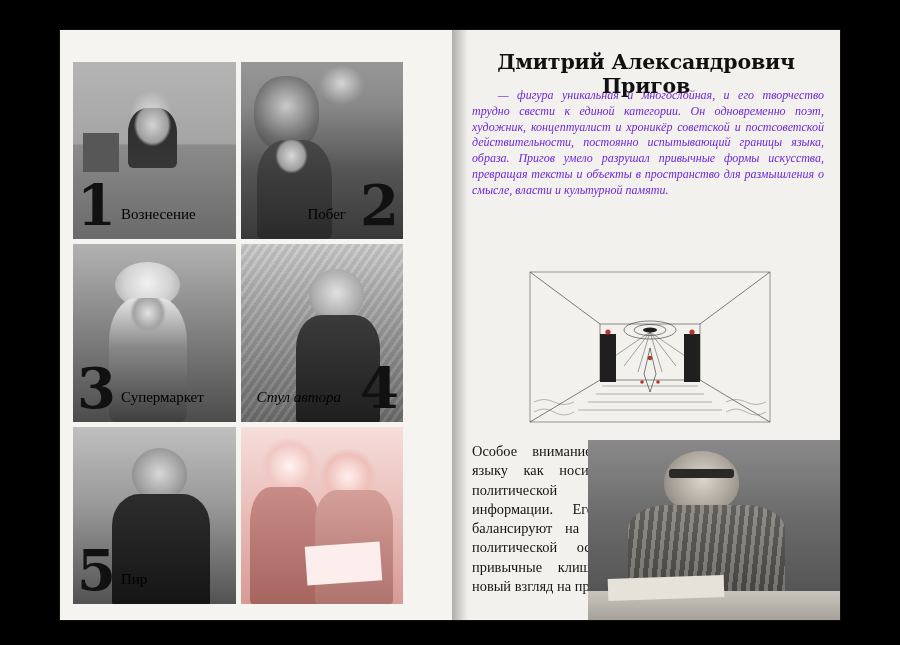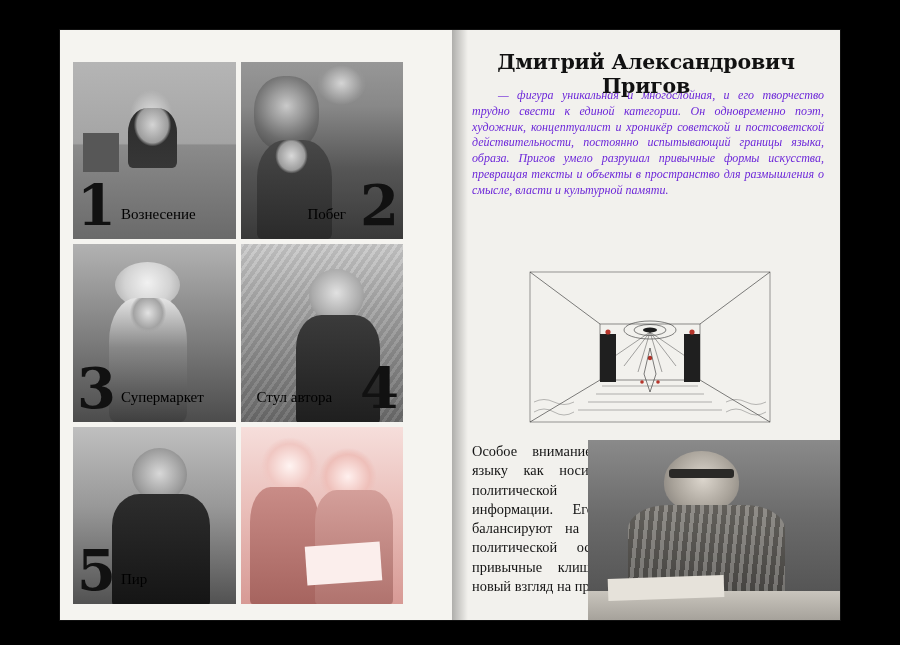--- a/index.html
+++ b/index.html
@@ -70,21 +70,21 @@
     position: absolute;
     bottom: 16px;
     font-family: "Liberation Serif", serif;
     font-size: 15px;
     color: #000000;
     z-index: 5;
     white-space: nowrap;
   }
   .cell .caption.c-left  { left: 48px; }
   .cell .caption.c-right { right: 57px; }
-  .cell .caption.c-mid   { left: 16px; }
+  .cell .caption.c-mid   { left: 16px; font-style: italic; }
 
   
   .ph-base { position:absolute; inset:0; }
 
   
   .p1 {
     background:
       radial-gradient(ellipse 30px 36px at 48% 30%, #e3ded6 0%, #bdb7ae 55%, rgba(0,0,0,0) 70%),
       linear-gradient(#b9b5ad 0%, #a7a49d 46%, #8e8b85 47%, #6d6a66 100%);
     filter: grayscale(1);

